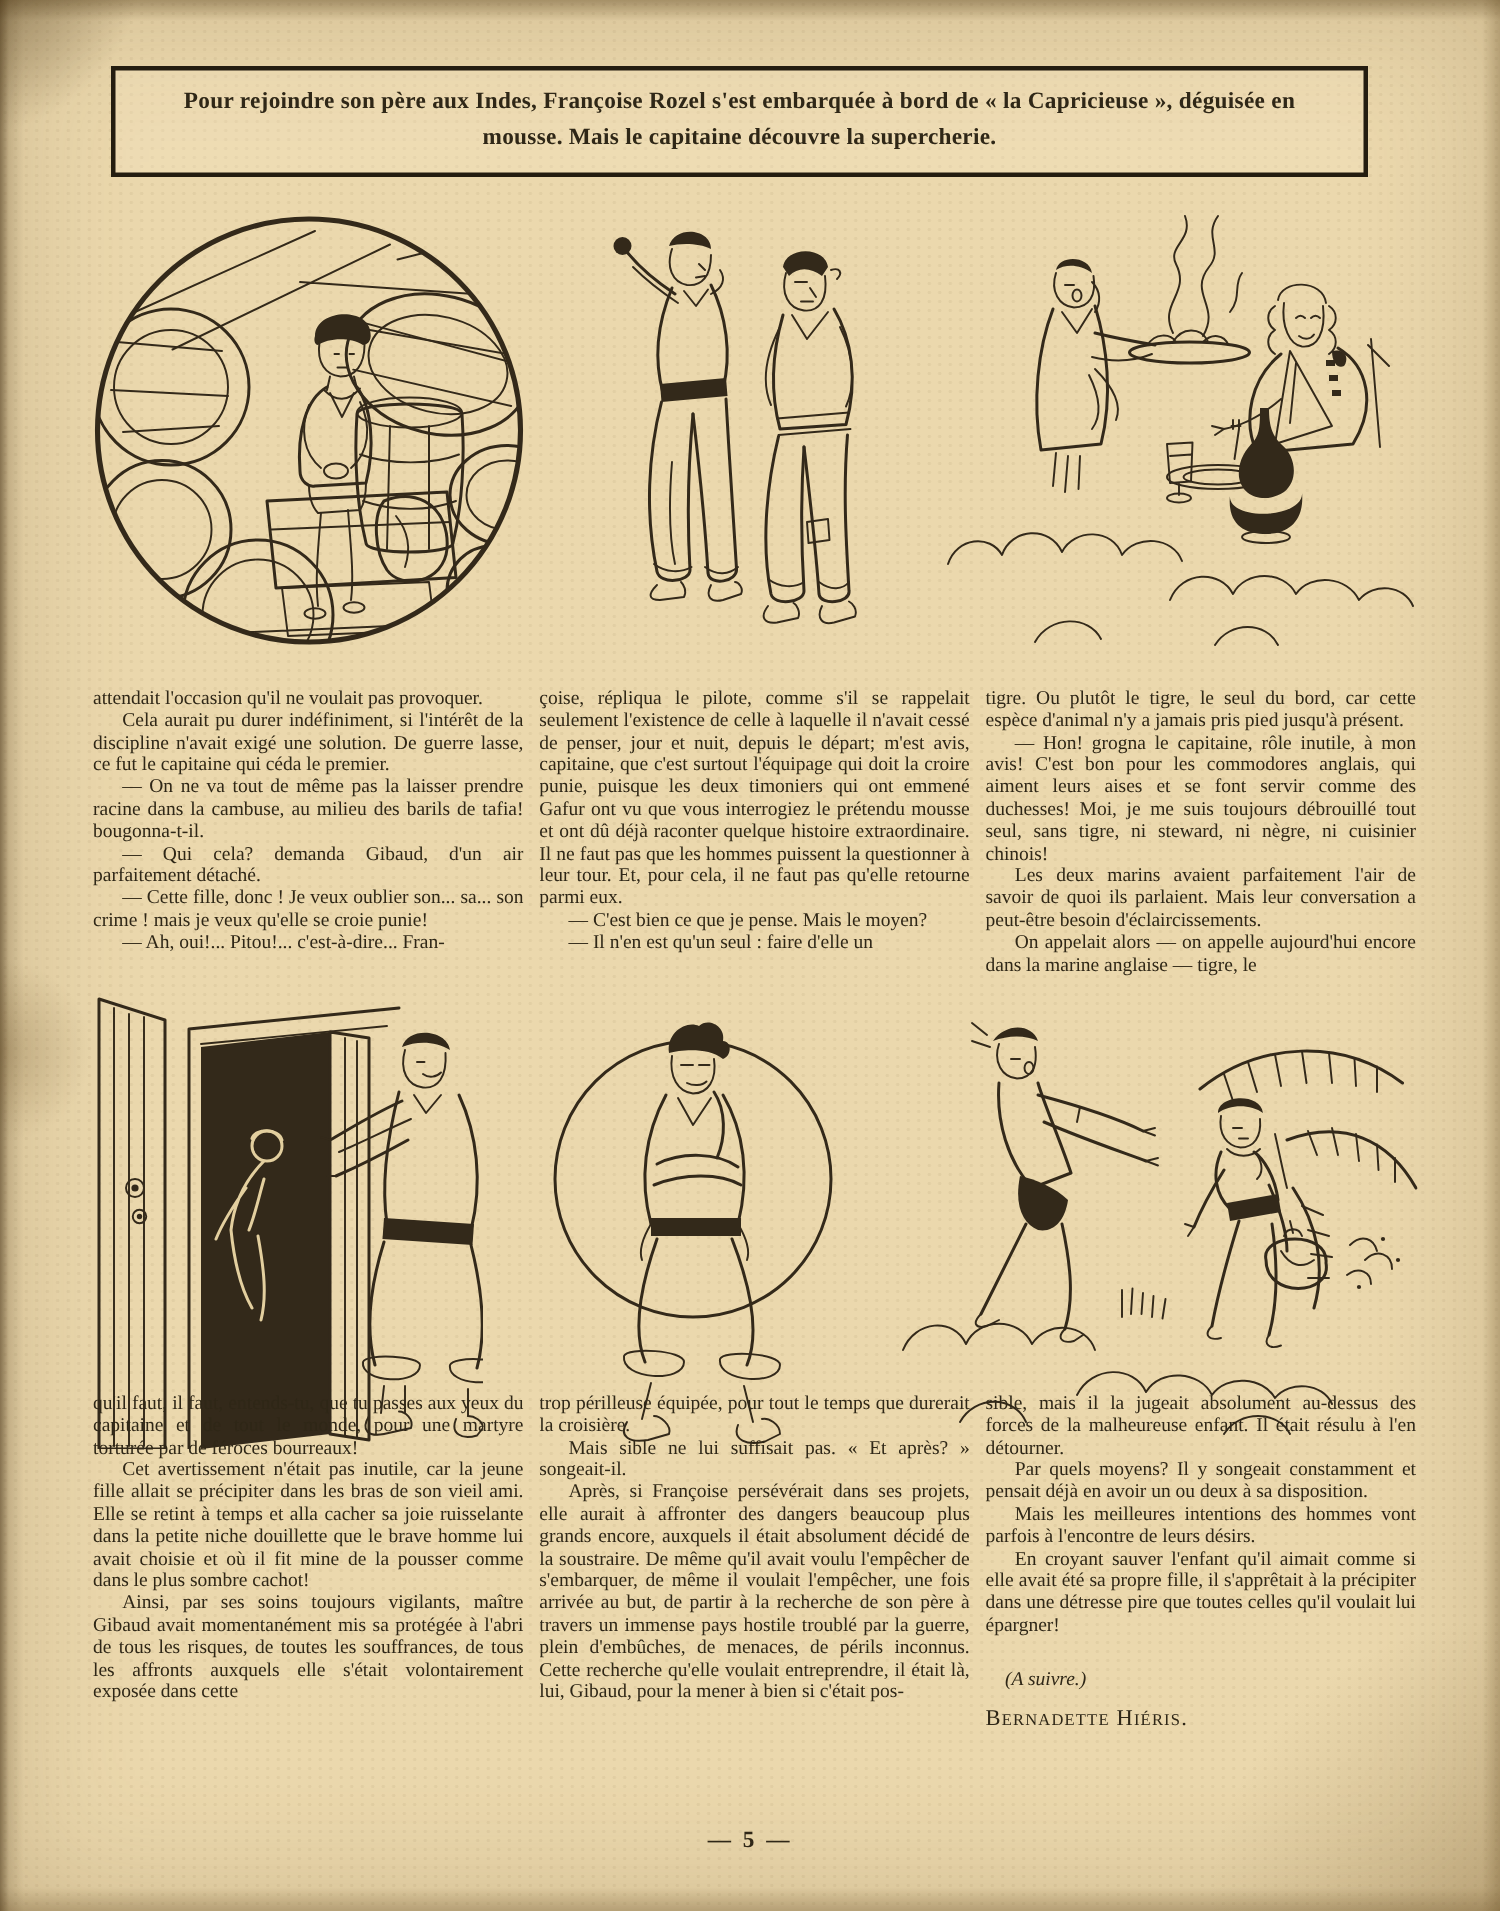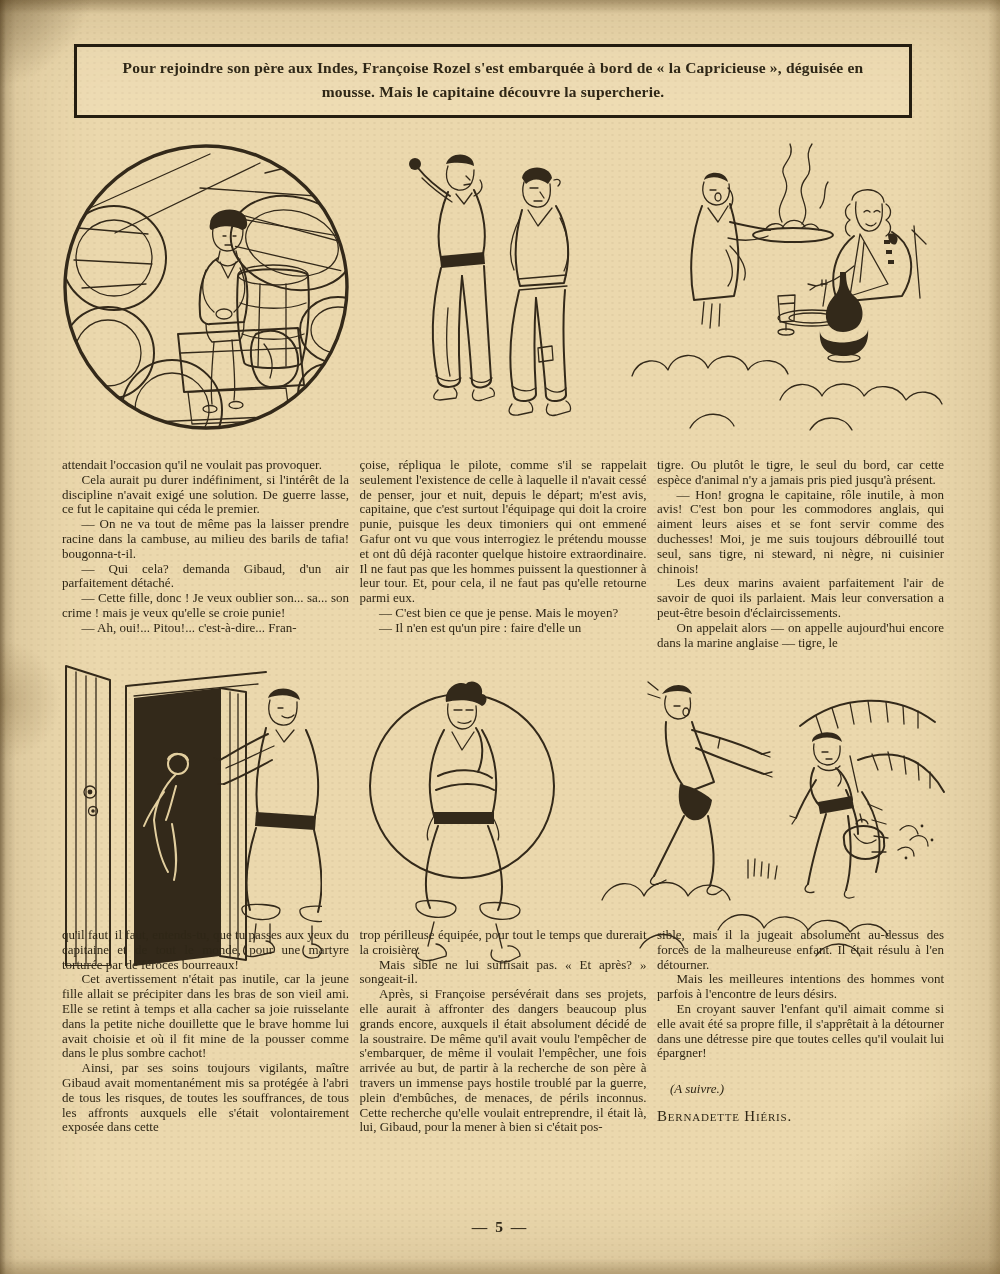--- a/index.html
+++ b/index.html
@@ -162,21 +162,21 @@
       <p class="cont">attendait l'occasion qu'il ne voulait pas provoquer.</p>
       <p>Cela aurait pu durer indéfiniment, si l'intérêt de la discipline n'avait exigé une solution. De guerre lasse, ce fut le capitaine qui céda le premier.</p>
       <p>— On ne va tout de même pas la laisser prendre racine dans la cambuse, au milieu des barils de tafia! bougonna-t-il.</p>
       <p>— Qui cela? demanda Gibaud, d'un air parfaitement détaché.</p>
       <p>— Cette fille, donc ! Je veux oublier son... sa... son crime ! mais je veux qu'elle se croie punie!</p>
       <p>— Ah, oui!... Pitou!... c'est-à-dire... Fran-</p>
     </div>
     <div class="col">
       <p class="cont">çoise, répliqua le pilote, comme s'il se rappelait seulement l'existence de celle à laquelle il n'avait cessé de penser, jour et nuit, depuis le départ; m'est avis, capitaine, que c'est surtout l'équipage qui doit la croire punie, puisque les deux timoniers qui ont emmené Gafur ont vu que vous interrogiez le prétendu mousse et ont dû déjà raconter quelque histoire extraordinaire. Il ne faut pas que les hommes puissent la questionner à leur tour. Et, pour cela, il ne faut pas qu'elle retourne parmi eux.</p>
       <p>— C'est bien ce que je pense. Mais le moyen?</p>
-      <p>— Il n'en est qu'un pire : faire d'elle un</p>
+      <p>— Il n'en est qu'un seul : faire d'elle un</p>
     </div>
     <div class="col">
       <p class="cont">tigre. Ou plutôt le tigre, le seul du bord, car cette espèce d'animal n'y a jamais pris pied jusqu'à présent.</p>
       <p>— Hon! grogna le capitaine, rôle inutile, à mon avis! C'est bon pour les commodores anglais, qui aiment leurs aises et se font servir comme des duchesses! Moi, je me suis toujours débrouillé tout seul, sans tigre, ni steward, ni nègre, ni cuisinier chinois!</p>
       <p>Les deux marins avaient parfaitement l'air de savoir de quoi ils parlaient. Mais leur conversation a peut-être besoin d'éclaircissements.</p>
       <p>On appelait alors — on appelle aujourd'hui encore dans la marine anglaise — tigre, le</p>
     </div>
   </div>
 
   <div class="illus-row row2">
@@ -268,21 +268,22 @@
       <p>Cet avertissement n'était pas inutile, car la jeune fille allait se précipiter dans les bras de son vieil ami. Elle se retint à temps et alla cacher sa joie ruisselante dans la petite niche douillette que le brave homme lui avait choisie et où il fit mine de la pousser comme dans le plus sombre cachot!</p>
       <p>Ainsi, par ses soins toujours vigilants, maître Gibaud avait momentanément mis sa protégée à l'abri de tous les risques, de toutes les souffrances, de tous les affronts auxquels elle s'était volontairement exposée dans cette</p>
     </div>
     <div class="col">
       <p class="cont">trop périlleuse équipée, pour tout le temps que durerait la croisière.</p>
       <p>Mais sible ne lui suffisait pas. « Et après? » songeait-il.</p>
       <p>Après, si Françoise persévérait dans ses projets, elle aurait à affronter des dangers beaucoup plus grands encore, auxquels il était absolument décidé de la soustraire. De même qu'il avait voulu l'empêcher de s'embarquer, de même il voulait l'empêcher, une fois arrivée au but, de partir à la recherche de son père à travers un immense pays hostile troublé par la guerre, plein d'embûches, de menaces, de périls inconnus. Cette recherche qu'elle voulait entreprendre, il était là, lui, Gibaud, pour la mener à bien si c'était pos-</p>
     </div>
     <div class="col">
       <p class="cont">sible, mais il la jugeait absolument au-dessus des forces de la malheureuse enfant. Il était résulu à l'en détourner.</p>
+      <p>Par quels moyens? Il y songeait constamment et pensait déjà en avoir un ou deux à sa disposition.</p>
       <p>Mais les meilleures intentions des hommes vont parfois à l'encontre de leurs désirs.</p>
-      <p>En croyant sauver l'enfant qu'il aimait comme si elle avait été sa propre fille, il s'apprêtait à la détourner dans une détresse pire que toutes celles qu'il voulait lui épargner!</p>
+      <p>En croyant sauver l'enfant qu'il aimait comme si elle avait été sa propre fille, il s'apprêtait à la précipiter dans une détresse pire que toutes celles qu'il voulait lui épargner!</p>
       <p class="ending">(A suivre.)</p>
       <p class="author">Bernadette Hiéris.</p>
     </div>
   </div>
 
   <div class="footer">— 5 —</div>
 </div>
 
 </body></html>

